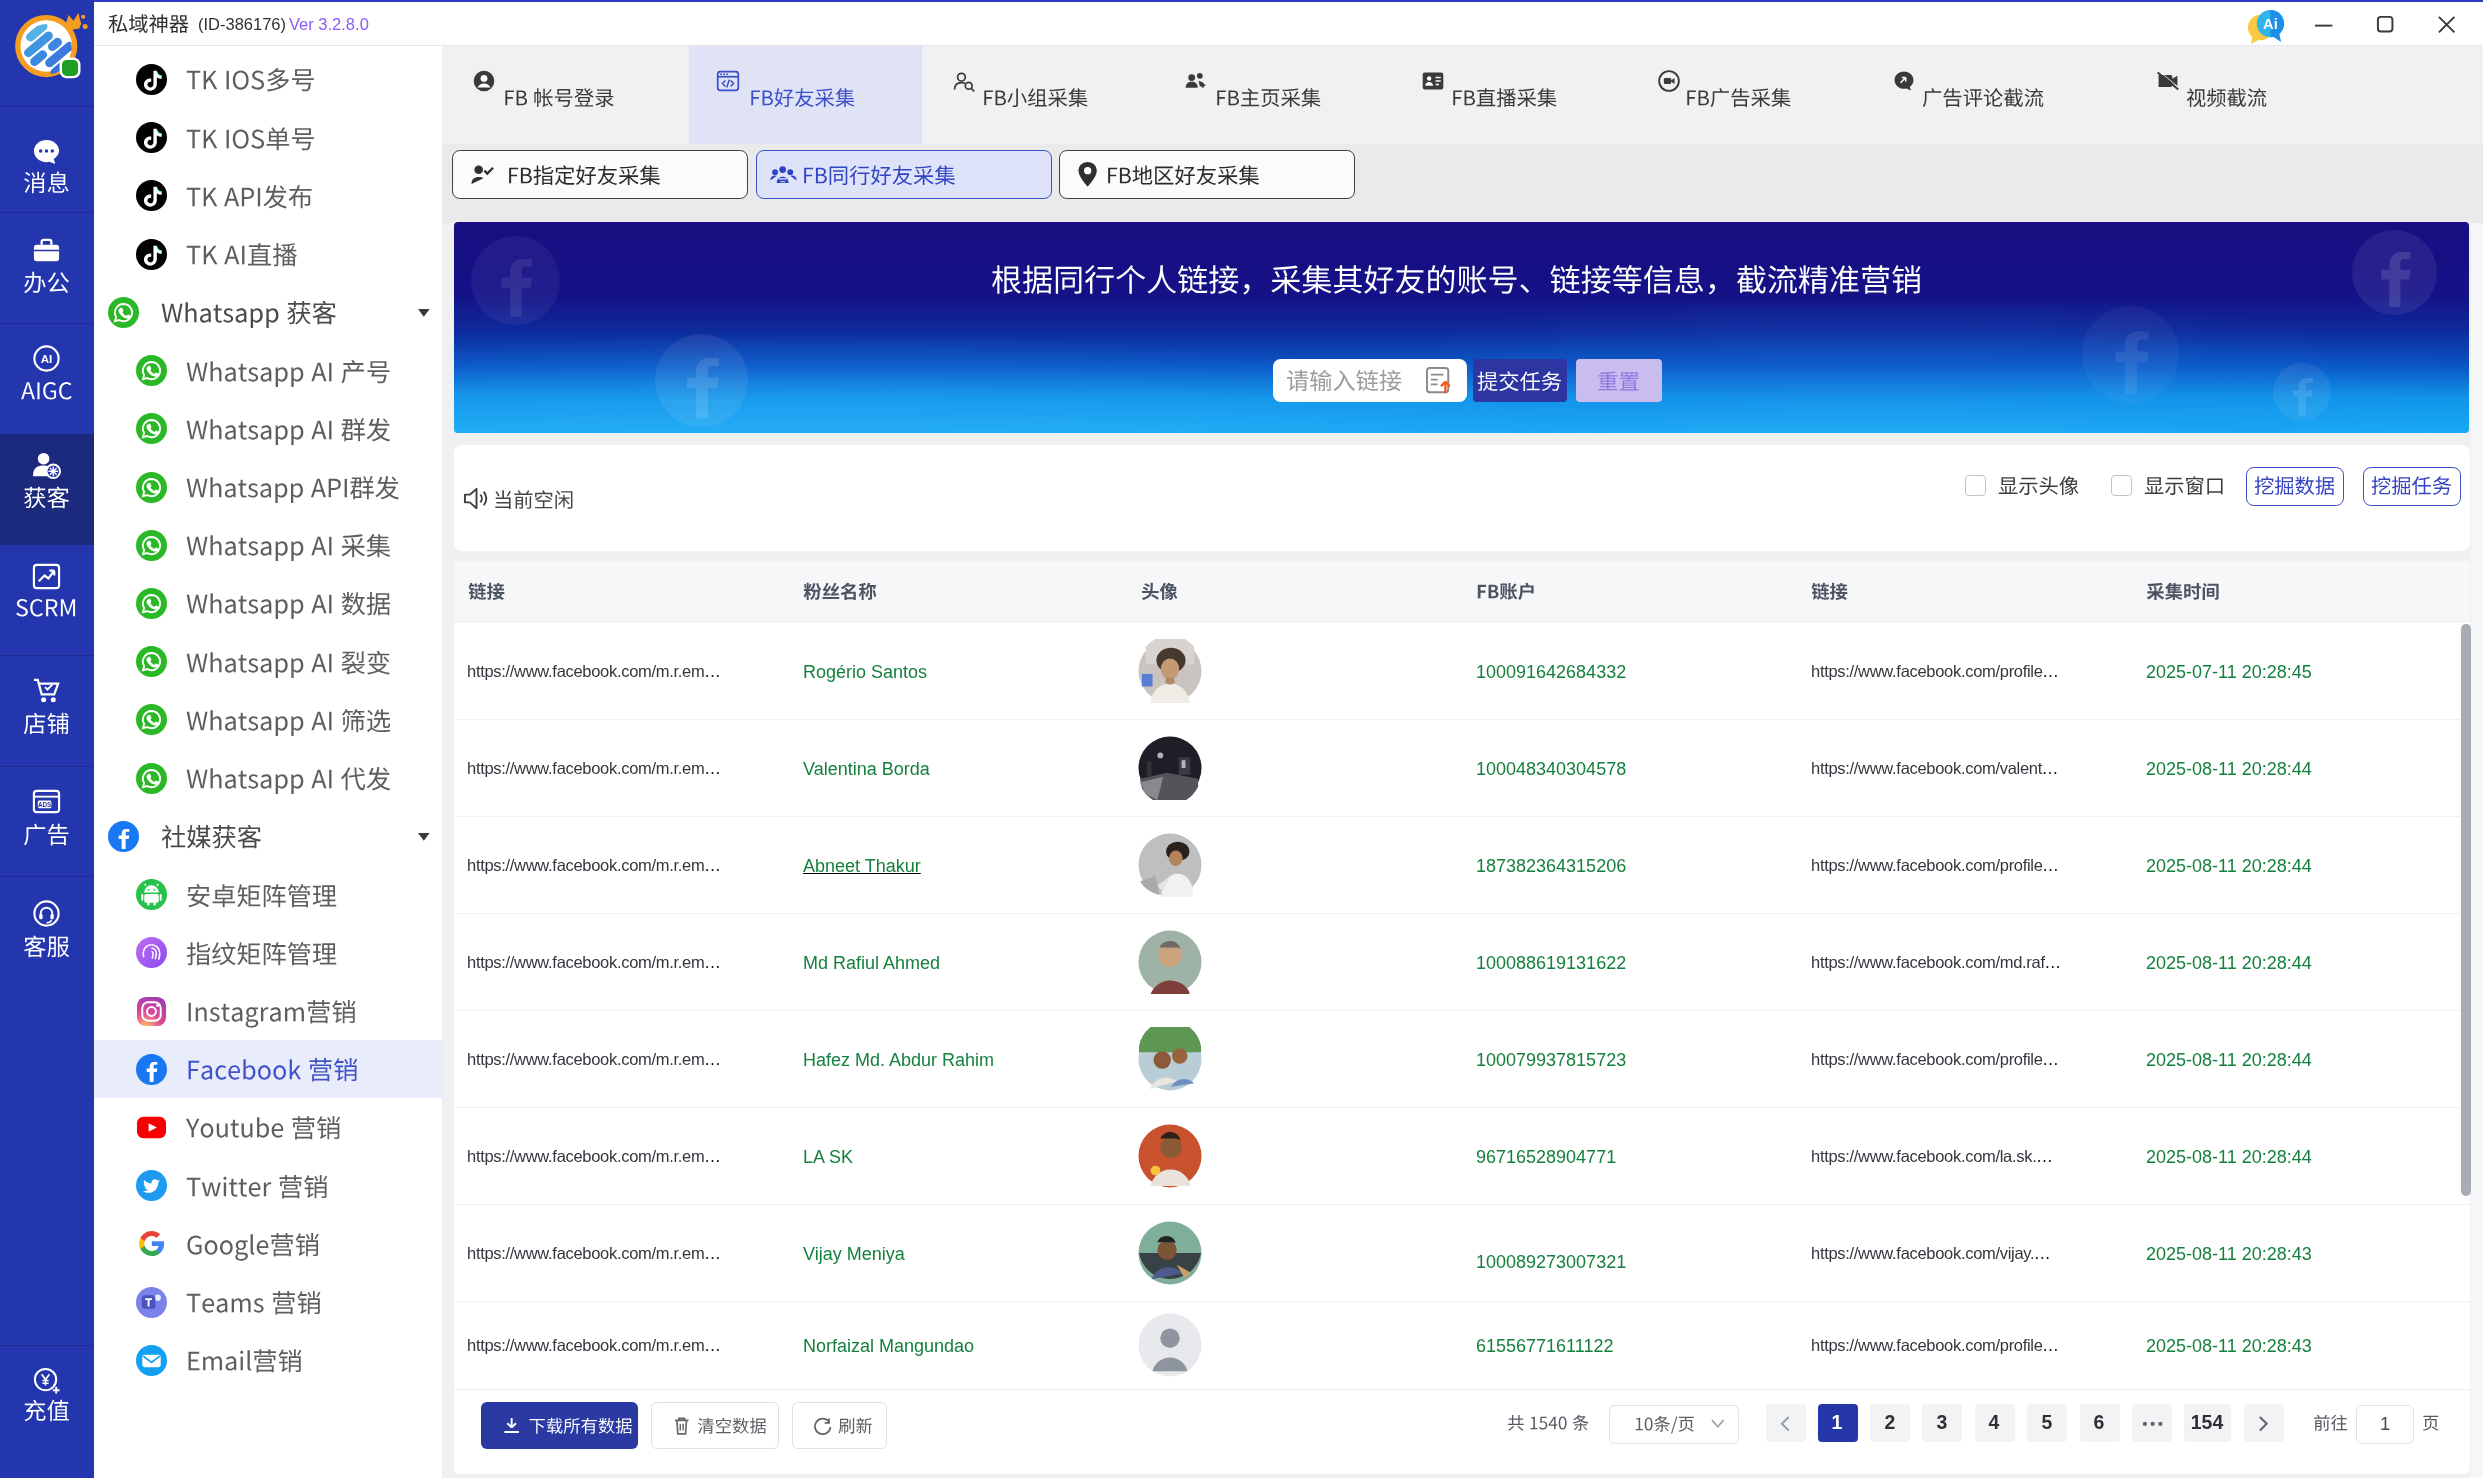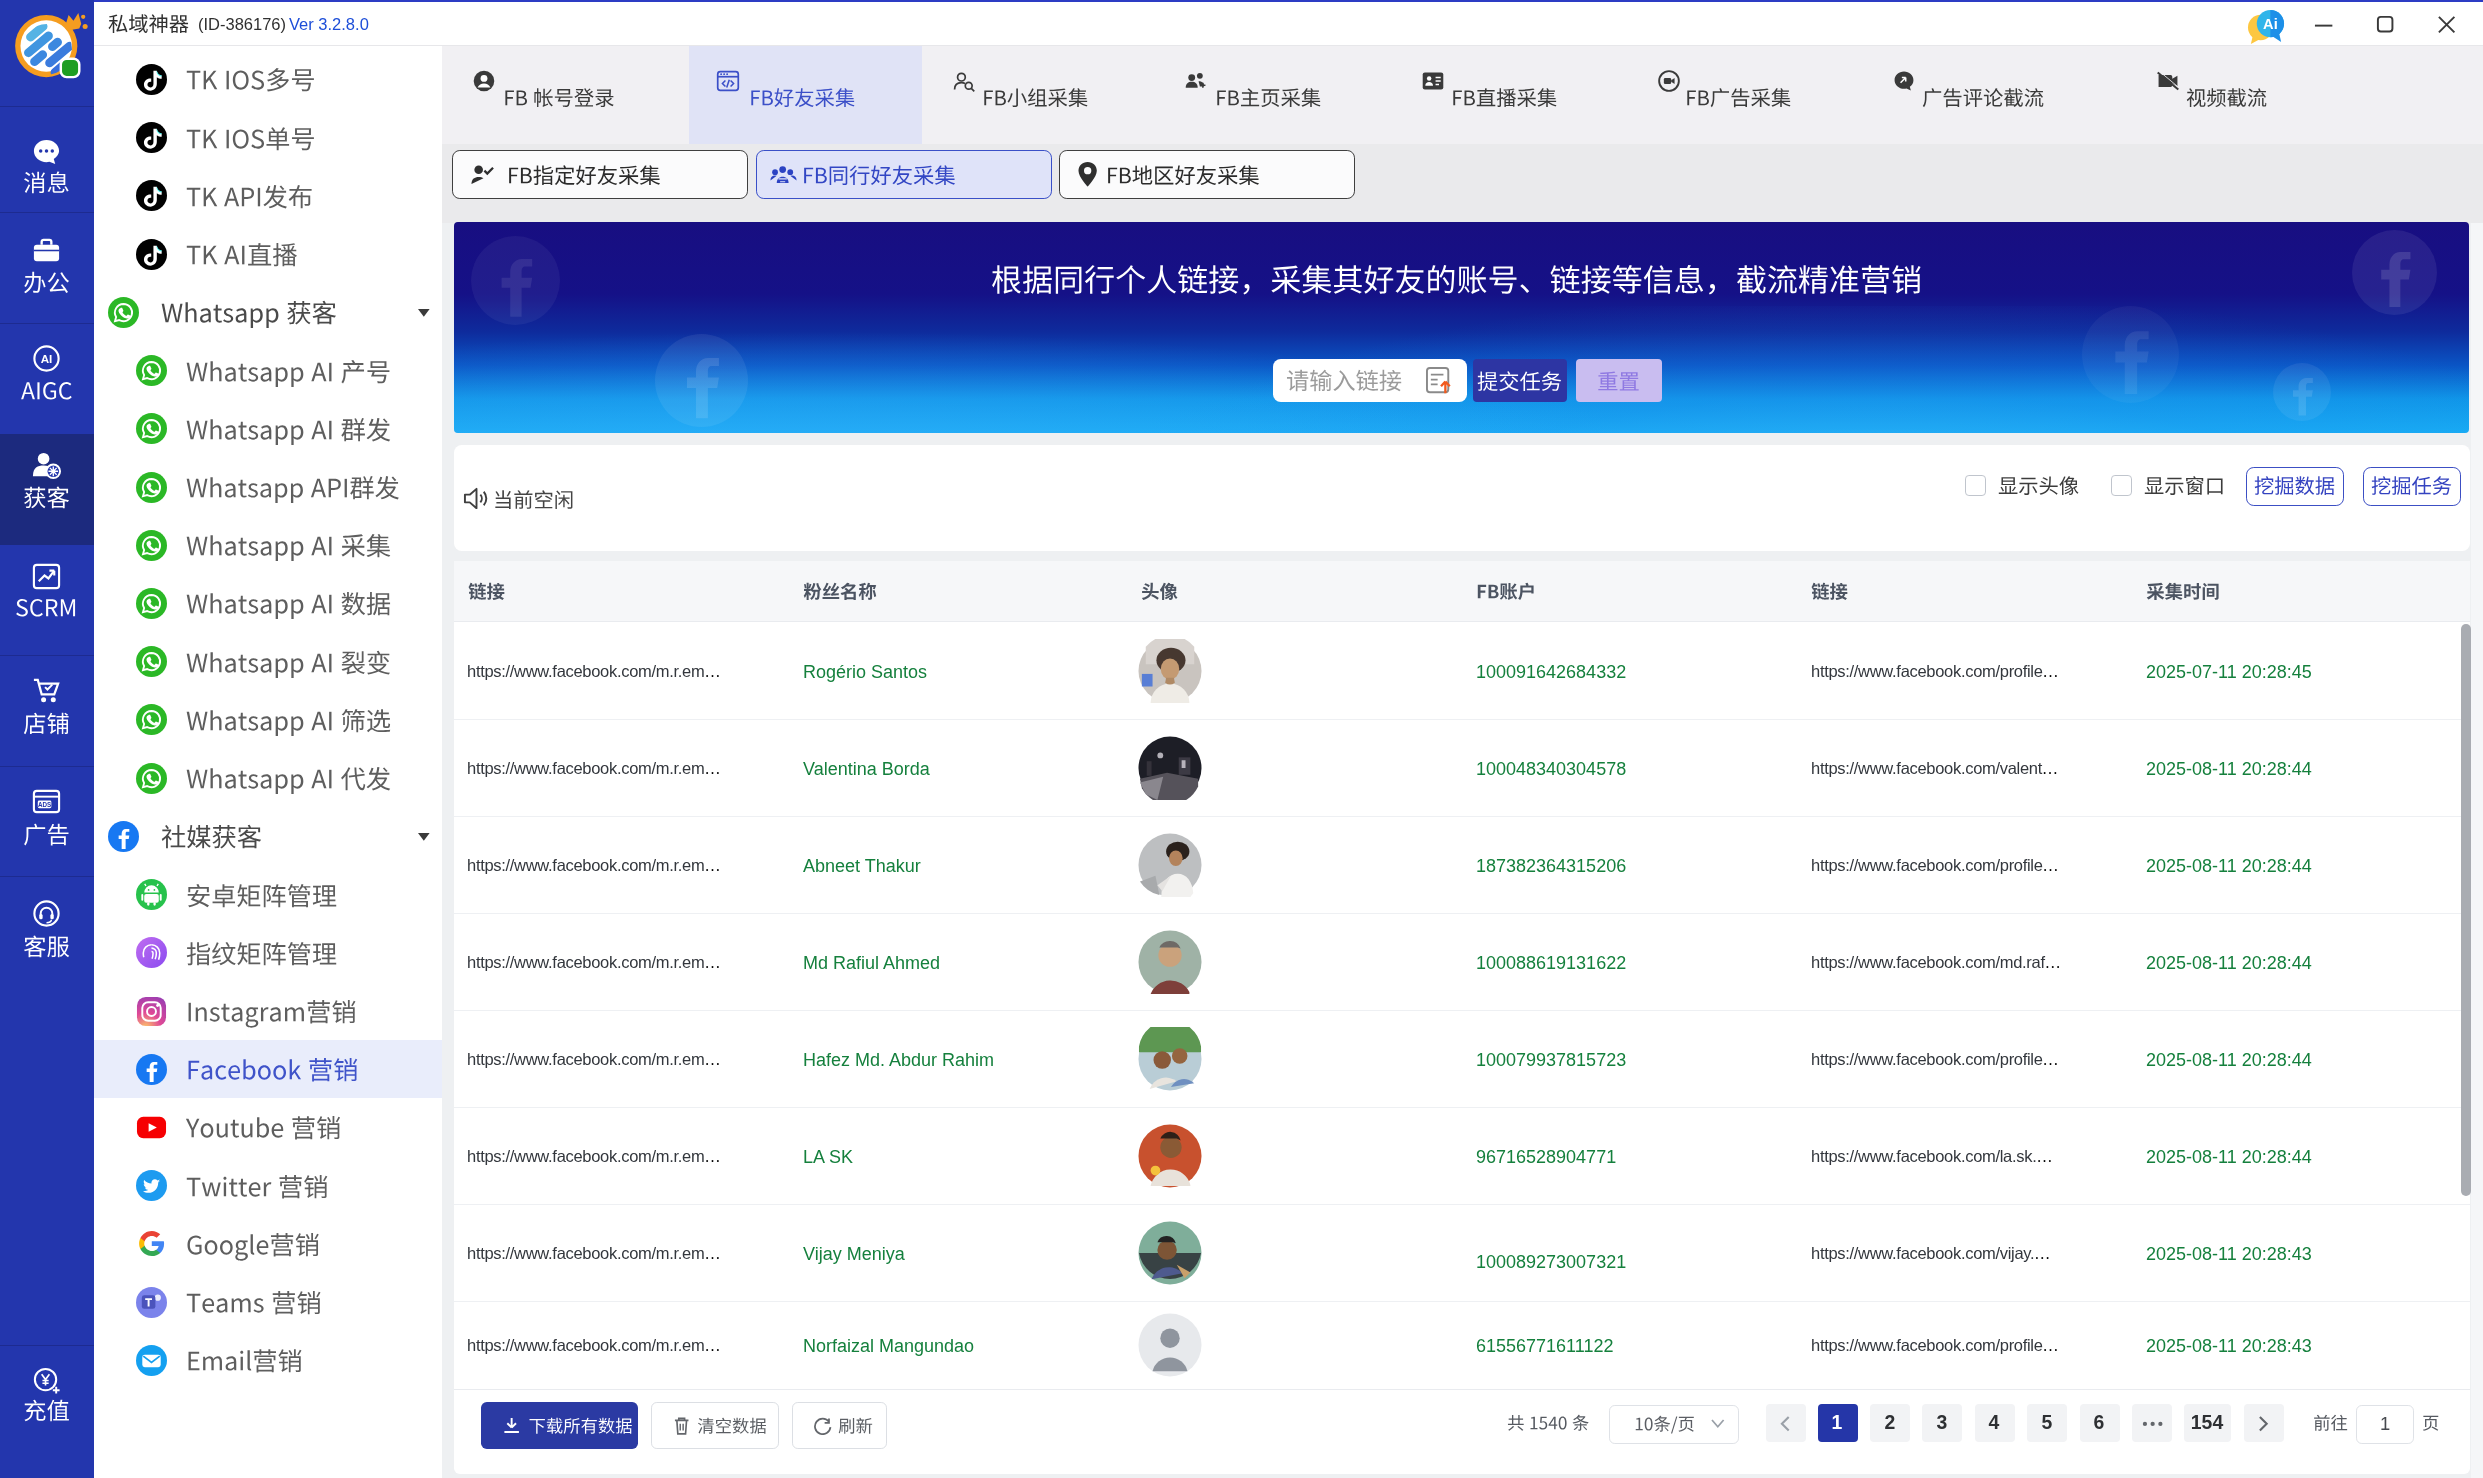--- a/index.html
+++ b/index.html
@@ -176,21 +176,21 @@
 <div style="left:94px;top:45px;width:2389px;height:1px;background:#e7e7ea;"></div>
 <svg class="t " style="left:108px;top:11px" width="83" height="31" viewBox="0 0 86 32">
     <g transform="translate(0,21.0) scale(0.02100)" fill="#303030">
       <use href="#g0" x="0"></use>
       <use href="#g1" x="1000"></use>
       <use href="#g2" x="2000"></use>
       <use href="#g3" x="3000"></use>
     </g>
   </svg>
 <div style="left:198px;top:12px;font:400 16.5px 'Liberation Sans', sans-serif;color:#303030;white-space:pre;line-height:25px;">(ID-386176)</div>
-<div style="left:289px;top:12px;font:400 16.5px 'Liberation Sans', sans-serif;color:#1d4ed8;white-space:pre;line-height:25px;">Ver 3.2.8.0</div>
+<div style="left:289px;top:12px;font:400 16.5px 'Liberation Sans', sans-serif;color:#8b5cf6;white-space:pre;line-height:25px;">Ver 3.2.8.0</div>
 <svg class="t" style="left:2244px;top:5.8px" width="45" height="39" viewBox="0 0 46 40">
     <circle cx="17" cy="22" r="13" fill="#fdc741"></circle>
     <path d="M9 30 L7 39 L16 34 Z" fill="#fdc741"></path>
     <circle cx="27" cy="18" r="14" fill="#30b5ea"></circle>
     <path d="M27 4 A14 14 0 0 1 27 32 Z" fill="#1d8fe8"></path>
     <path d="M36 28 L38 37 L29 31 Z" fill="#1d8fe8"></path>
     <text x="27" y="24" font-family="Liberation Sans" font-weight="bold" font-size="15" fill="#fff" text-anchor="middle">Ai</text>
   </svg>
 <svg class="t" style="left:2313px;top:13.6px" width="21.3" height="21.3" viewBox="0 0 22 22">
     <path d="M2 12 H20" stroke="#3a3a3a" stroke-width="2"></path>
@@ -1179,21 +1179,21 @@
     <rect x="42" y="22" width="12" height="18" fill="#3c3a44"></rect>
     <rect x="45" y="25" width="4" height="8" fill="#b7b3bb"></rect>
     <circle cx="23" cy="20" r="3" fill="#d8d4dc" opacity=".8"></circle>
     <rect x="9" y="26" width="5" height="15" fill="#34323a"></rect>
   </svg>
 <div style="left:1476px;top:759px;"><span class="row">100048340304578</span></div>
 <div style="left:1811px;top:759px;width:250px;overflow:hidden;text-overflow:ellipsis;white-space:nowrap;"><span class="url">https://www.facebook.com/valentina.borda.2025</span></div>
 <div style="left:2146px;top:759px;"><span class="row">2025-08-11 20:28:44</span></div>
 <div style="left:454px;top:913px;width:2016px;height:1px;background:#eef0f3;"></div>
 <div style="left:467px;top:856px;width:260px;overflow:hidden;text-overflow:ellipsis;white-space:nowrap;"><span class="url">https://www.facebook.com/m.r.emon.10</span></div>
-<div style="left:803px;top:856px;"><span class="row">Abneet Thakur</span></div>
+<div style="left:803px;top:856px;text-decoration:underline;"><span class="row">Abneet Thakur</span></div>
 <svg class="t" style="left:1138px;top:833px" width="64" height="64" viewBox="0 0 66 66">
     <circle cx="33" cy="33" r="32.5" fill="#bdbfc1"></circle>
     <path d="M2 50 a32.5 32.5 0 0 0 20 14 l-4 -20 Z" fill="#a8aaac"></path>
     <ellipse cx="41" cy="19" rx="12" ry="10" fill="#2a211c"></ellipse>
     <ellipse cx="39" cy="26" rx="7" ry="8" fill="#b3835c"></ellipse>
     <path d="M24 66 c0 -16 8 -24 17 -24 c9 0 15 8 16 20 l-3 4 Z" fill="#f2f1ef"></path>
     <path d="M34 44 l-14 10 l5 6 Z" fill="#e5e3e1"></path>
   </svg>
 <div style="left:1476px;top:856px;"><span class="row">187382364315206</span></div>
 <div style="left:1811px;top:856px;width:250px;overflow:hidden;text-overflow:ellipsis;white-space:nowrap;"><span class="url">https://www.facebook.com/profile.php?id=1000916</span></div>

